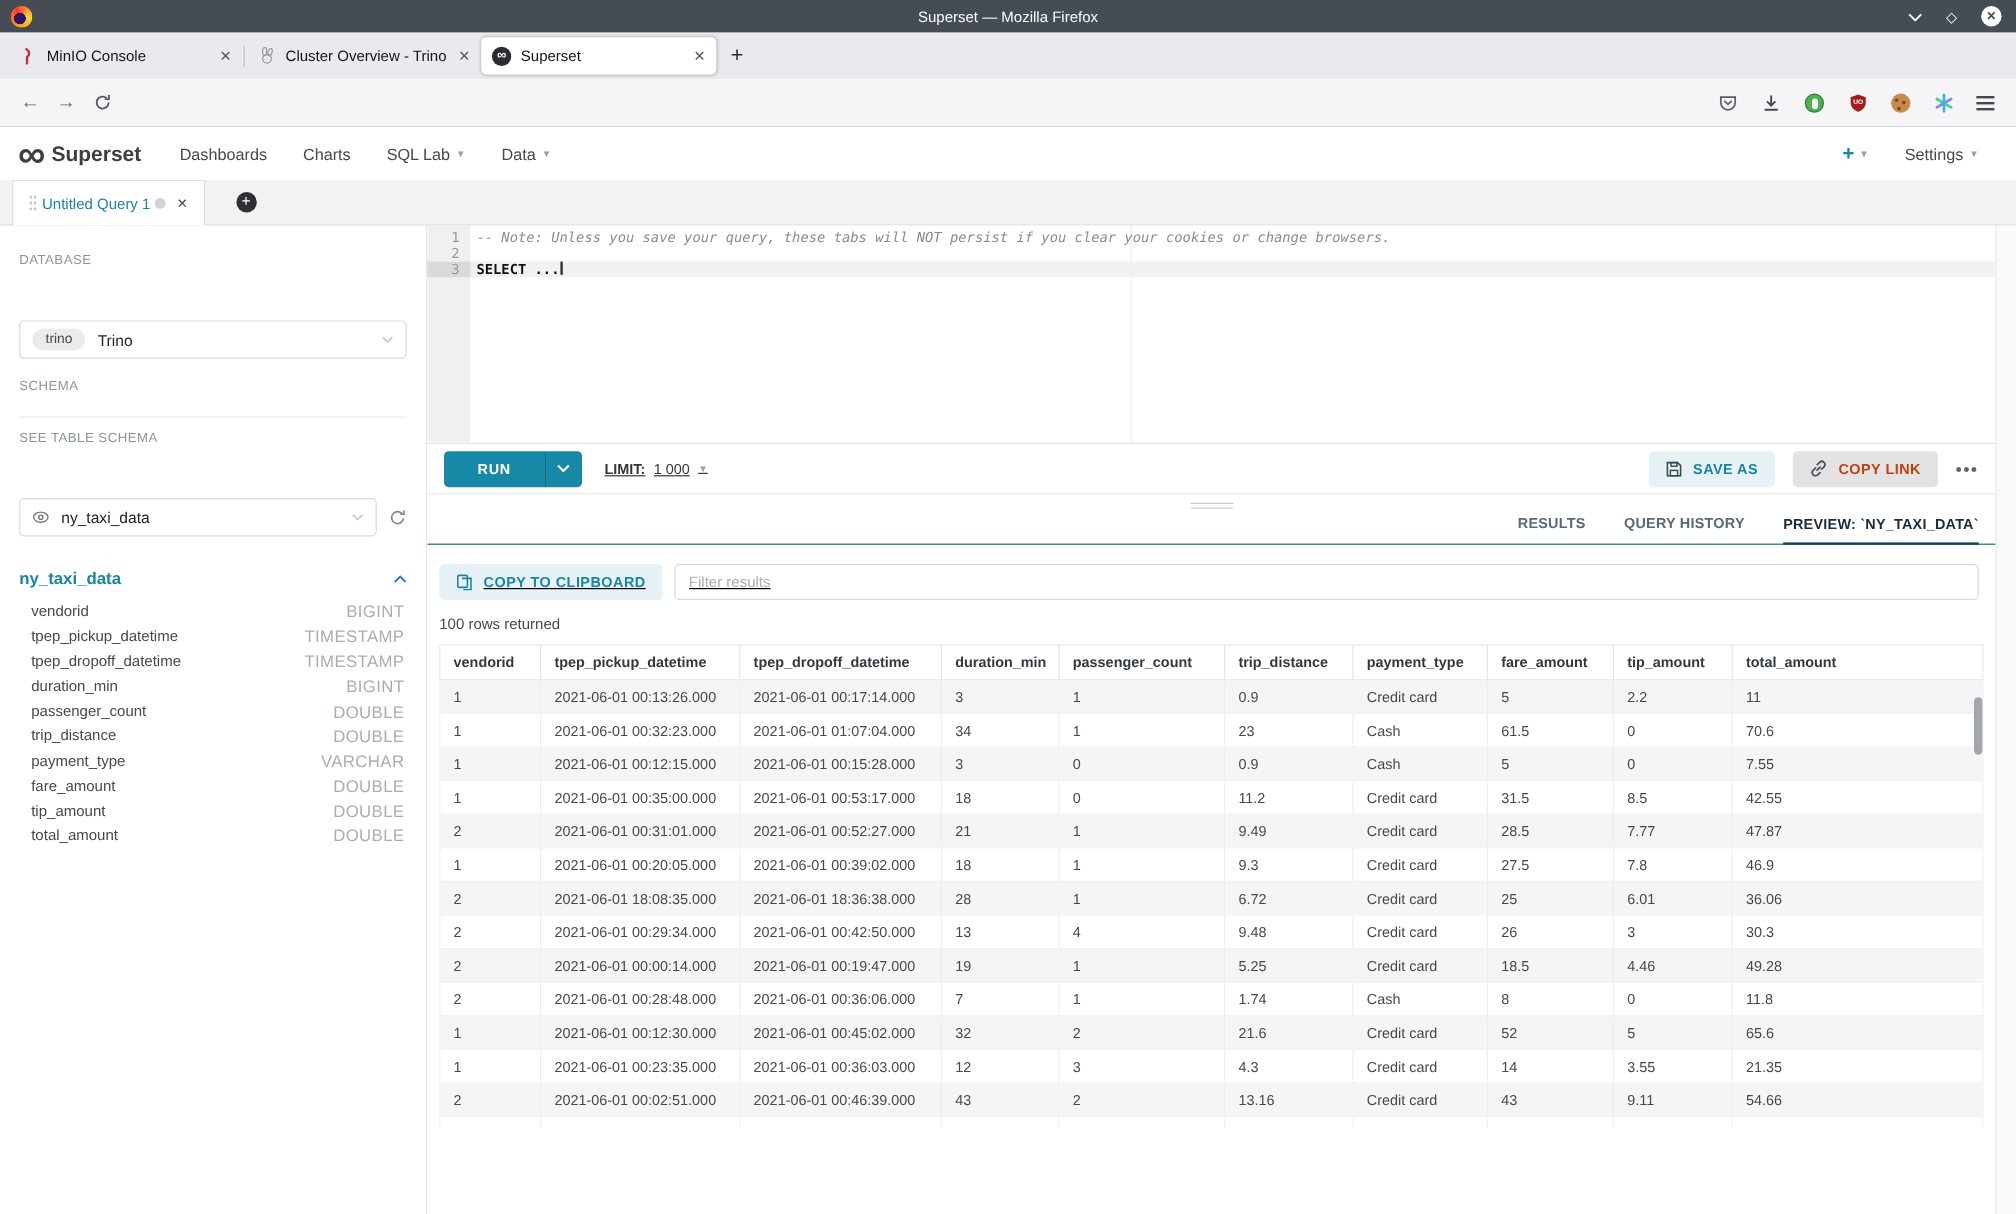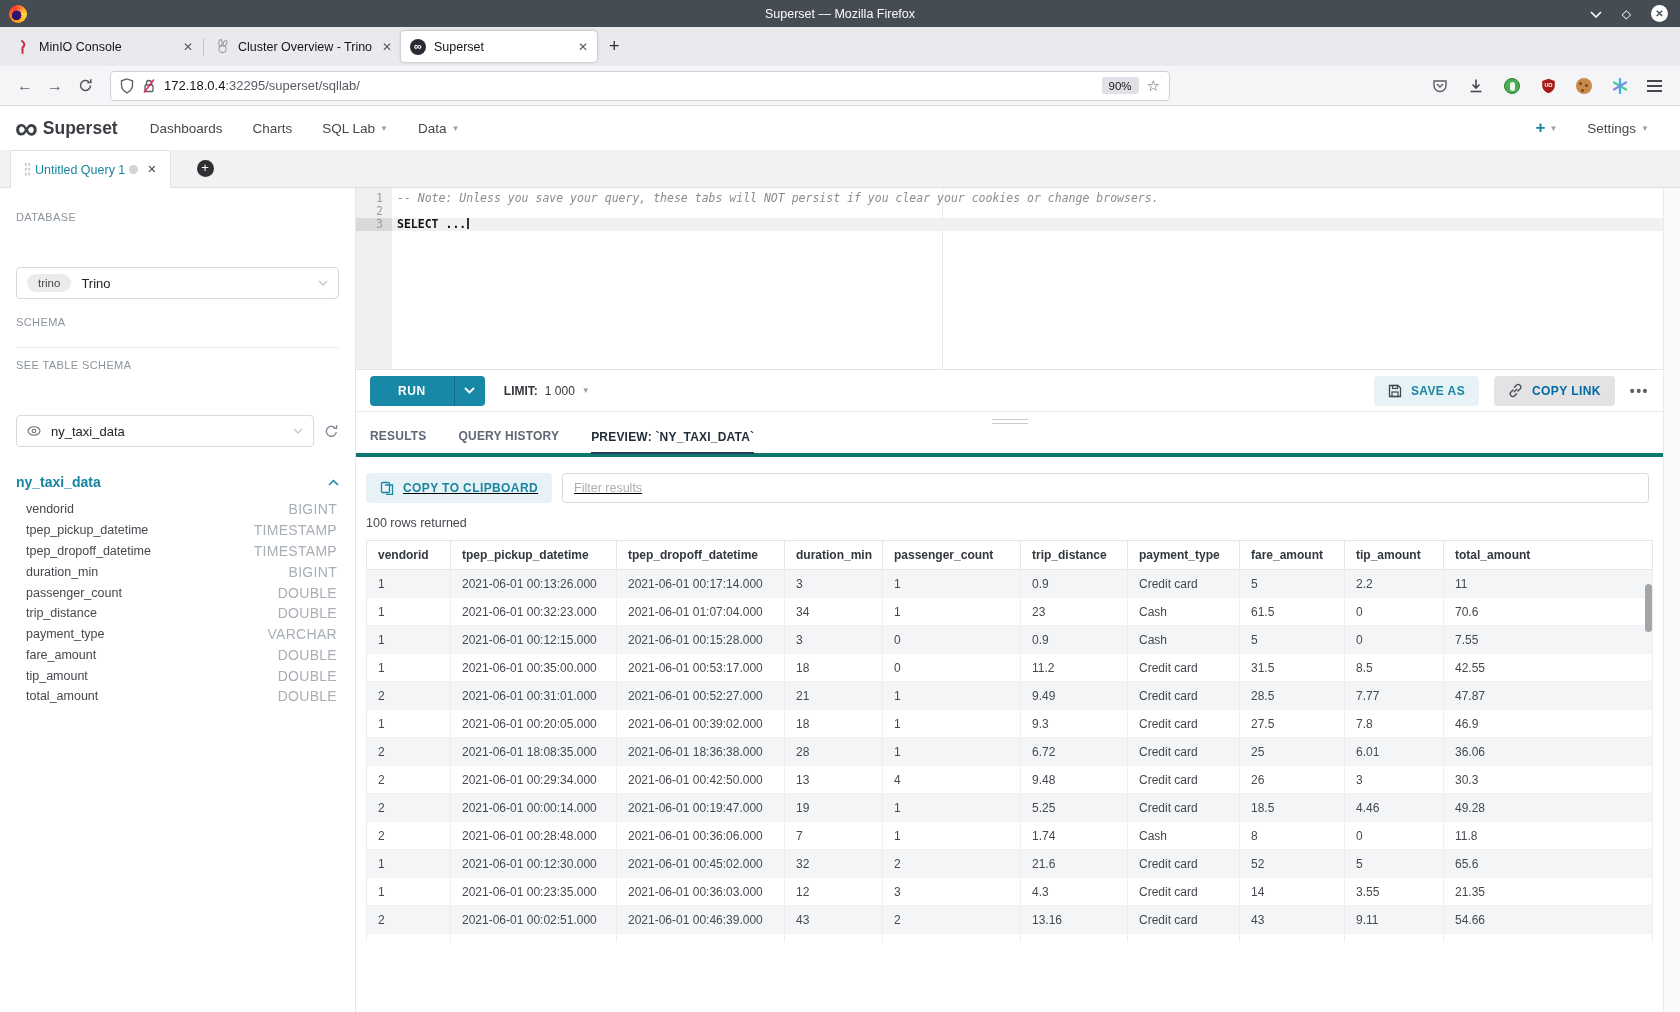--- a/index.html
+++ b/index.html
@@ -107,34 +107,34 @@
   .ed-code.keyword { font-weight:bold; }
   .ed-row.active .ed-gut { background:#dadada; }
   .ed-row.active .ed-code { background:#f1f1f1; }
   .cursor { display:inline-block; width:2px; height:11px; background:#333; vertical-align:-1px; margin-left:1px; }
 
   
   .etoolbar { height:42px; display:flex; align-items:center; padding:0 14px; border-bottom:1px solid #ececef; gap:10px; }
   .run-btn { display:flex; height:30px; background:#1788a5; border-radius:4px; color:#fff; overflow:hidden; cursor:pointer; }
   .run-label { padding:0 28px; display:flex; align-items:center; font-size:12px; font-weight:700; letter-spacing:.6px; }
   .run-caret { width:31px; display:flex; align-items:center; justify-content:center; border-left:1px solid rgba(0,0,0,.18); }
-  .limit { display:flex; align-items:center; gap:7px; margin-left:9px; font-size:12px; color:#33373c; font-weight:700; }
+  .limit { display:flex; align-items:center; gap:7px; margin-left:9px; font-size:12px; color:#33373c; font-weight:700;text-decoration:underline; }
   .limit-val { font-weight:400; }
   .tb-right { margin-left:auto; display:flex; align-items:center; gap:15px; }
   .btn-lite { height:30px; display:flex; align-items:center; gap:9px; border-radius:4px; padding:0 14px;
               font-size:12px; font-weight:700; letter-spacing:.4px; }
   .btn-saveas { background:#e7f2f7; color:#1985a0; }
-  .btn-copylink { background:#e3e3e5; color:#0369a1;text-align:right; }
+  .btn-copylink { background:#e3e3e5; color:#c2410c;text-align:right; }
   .more-dots { color:#5f6368; font-size:14px; font-weight:700; letter-spacing:1.5px; }
 
   
   .south { flex:1; position:relative; overflow:hidden; }
   .pane-handle { display:flex; flex-direction:column; gap:3px; align-items:center; margin:7px auto 5px; width:44px; }
   .pane-handle span { display:block; width:36px; height:1px; background:#c9ccd0; }
-  .rtabs { display:flex; gap:32px; padding:0 14px; border-bottom:4px solid #0f766e; align-items:flex-end; }
+  .rtabs { display:flex; gap:32px; padding:0 14px; border-bottom:1px solid #0f766e; align-items:flex-end;justify-content:flex-end; }
   .rtab { font-size:12px; font-weight:600; color:#5d6874; padding-bottom:10px; letter-spacing:.2px; }
   .rtab.active { color:#1f2b38; border-bottom:2px solid #20405c; margin-bottom:-1px; padding-bottom:8px; }
   .controls { display:flex; padding:16px 14px 0 10px;text-decoration:underline; }
   .btn-copyclip { flex:none; margin-right:10px; background:#e7f2f7; color:#1985a0; }
   .filter-input { flex:1; height:30px; border:1px solid #d9d9de; border-radius:4px; padding:0 11px; font-size:12.5px;
                   color:#333; font-family:"Liberation Sans", sans-serif; outline:none; background:#fff; }
   .filter-input::placeholder { color:#a9aeb4; }
   .rowcount { font-size:12.5px; color:#45494e; padding:13px 14px 10px 10px; }
   .tablewrap { position:relative; margin:0 10px; height:402px; overflow:hidden; }
   table.results { width:100%; border-collapse:collapse; table-layout:fixed; }
@@ -199,37 +199,20 @@
 
   <div class="navbar">
     <span class="nav-ico">←</span>
     <span class="nav-ico">→</span>
     <span class="nav-ico">
       <svg width="15" height="15" viewBox="0 0 15 15" style="margin:auto">
           <path d="M12.5 7.5 a5 5 0 1 1 -1.7 -3.8" fill="none" stroke="#55555e" stroke-width="1.5"></path>
           <path d="M12.8 1.2 L12.8 4.6 L9.4 4.6" fill="none" stroke="#55555e" stroke-width="1.5"></path>
         </svg>
     </span>
-    <div class="urlbar">
-      <span>
-        <svg width="14" height="16" viewBox="0 0 14 16">
-            <path d="M7 1 L12.5 2.8 V7 c0 4-2.5 6.3-5.5 7.8 C4 13.3 1.5 11 1.5 7 V2.8 Z" fill="none" stroke="#5b5b66" stroke-width="1.3"></path>
-          </svg>
-      </span>
-      <span>
-        <svg width="14" height="16" viewBox="0 0 14 16">
-          <rect x="3" y="7" width="8" height="6.5" rx="1" fill="none" stroke="#5b5b66" stroke-width="1.3"></rect>
-          <path d="M4.5 7 V5 a2.5 2.5 0 0 1 5 0 V7" fill="none" stroke="#5b5b66" stroke-width="1.3"></path>
-          <line x1="2" y1="14.5" x2="12" y2="1.5" stroke="#e22850" stroke-width="1.5"></line>
-        </svg>
-      </span>
-      <span class="url-text"><span class="url-host">172.18.0.4</span><span>:32295/superset/sqllab/</span></span>
-      <span class="zoom-badge">90%</span>
-      <span class="star-ico">☆</span>
-    </div>
     <span class="nav-right">
       <span class="ext-ico">
         <svg width="16" height="16" viewBox="0 0 16 16">
             <path d="M2 3 h12 v4.5 a6 6 0 0 1 -12 0 Z" fill="none" stroke="#5b5b66" stroke-width="1.4"></path>
             <polyline points="5,6 8,9 11,6" fill="none" stroke="#5b5b66" stroke-width="1.4"></polyline>
           </svg>
       </span>
       <span class="ext-ico">
         <svg width="16" height="16" viewBox="0 0 16 16">
             <path d="M8 1.5 V9.5 M4.5 6.5 L8 10 L11.5 6.5" fill="none" stroke="#45454e" stroke-width="1.6"></path>

